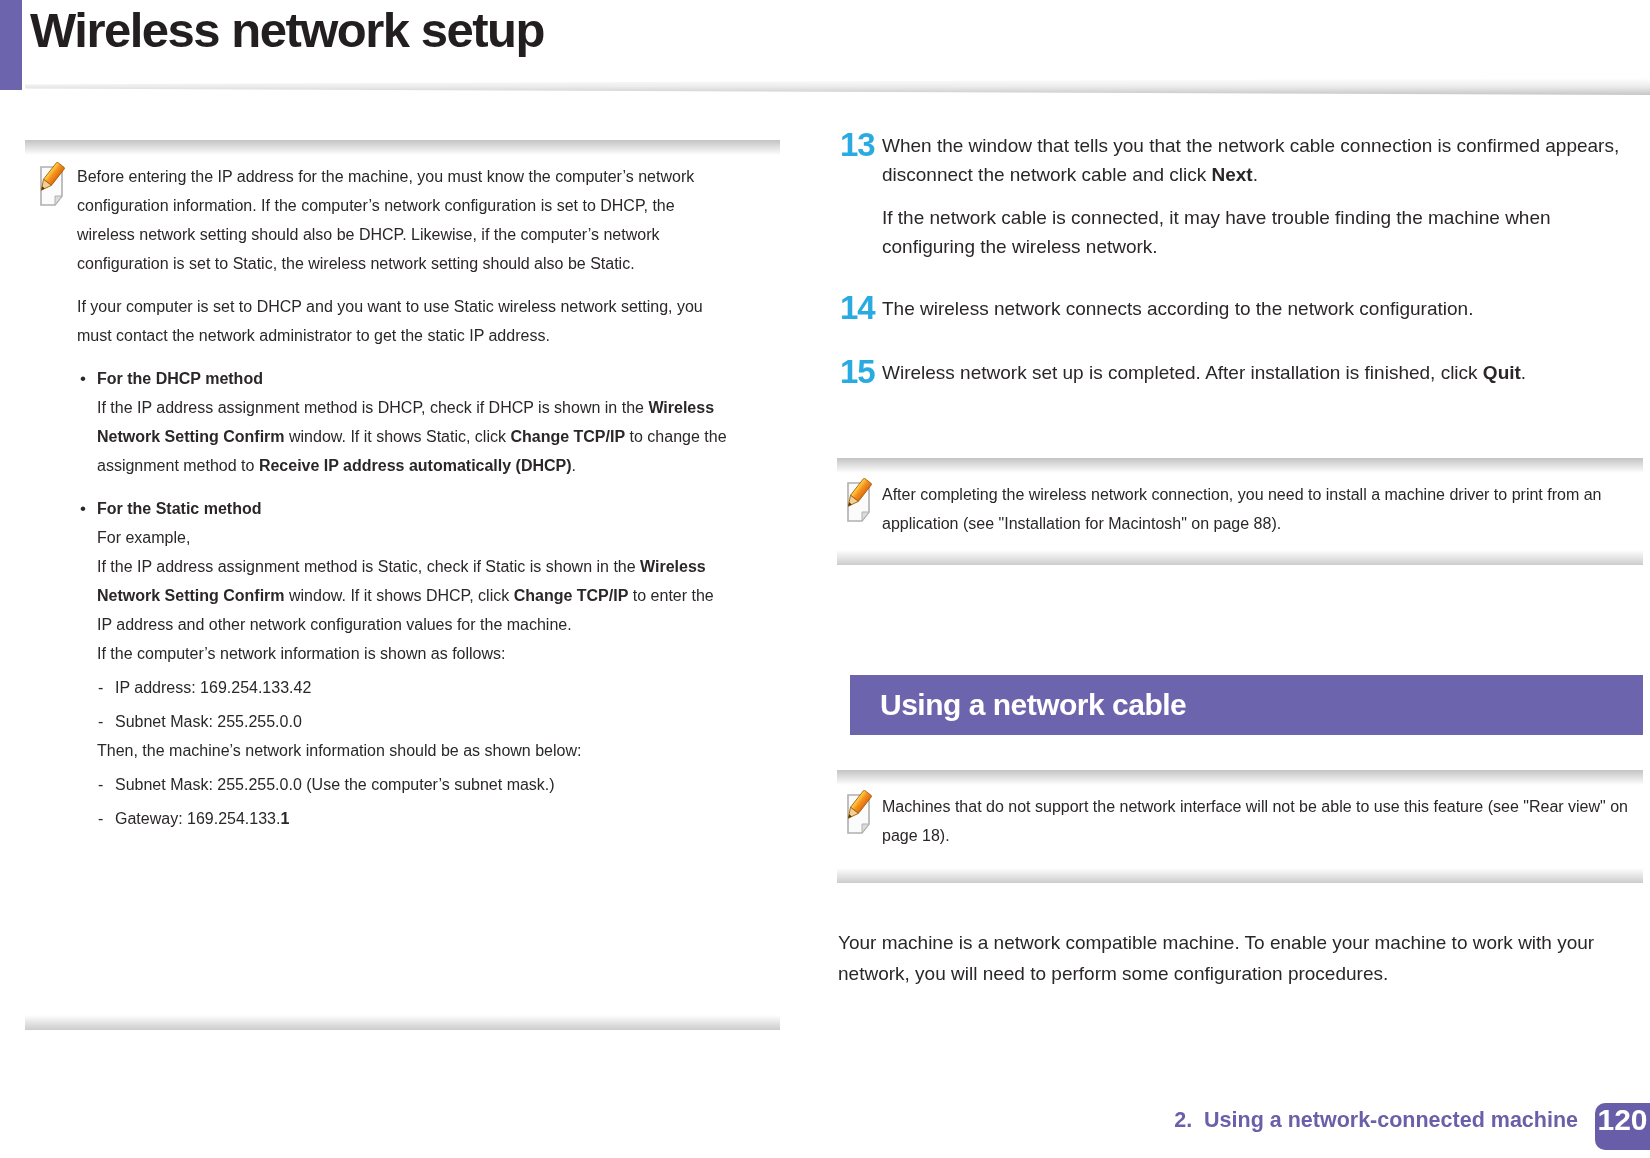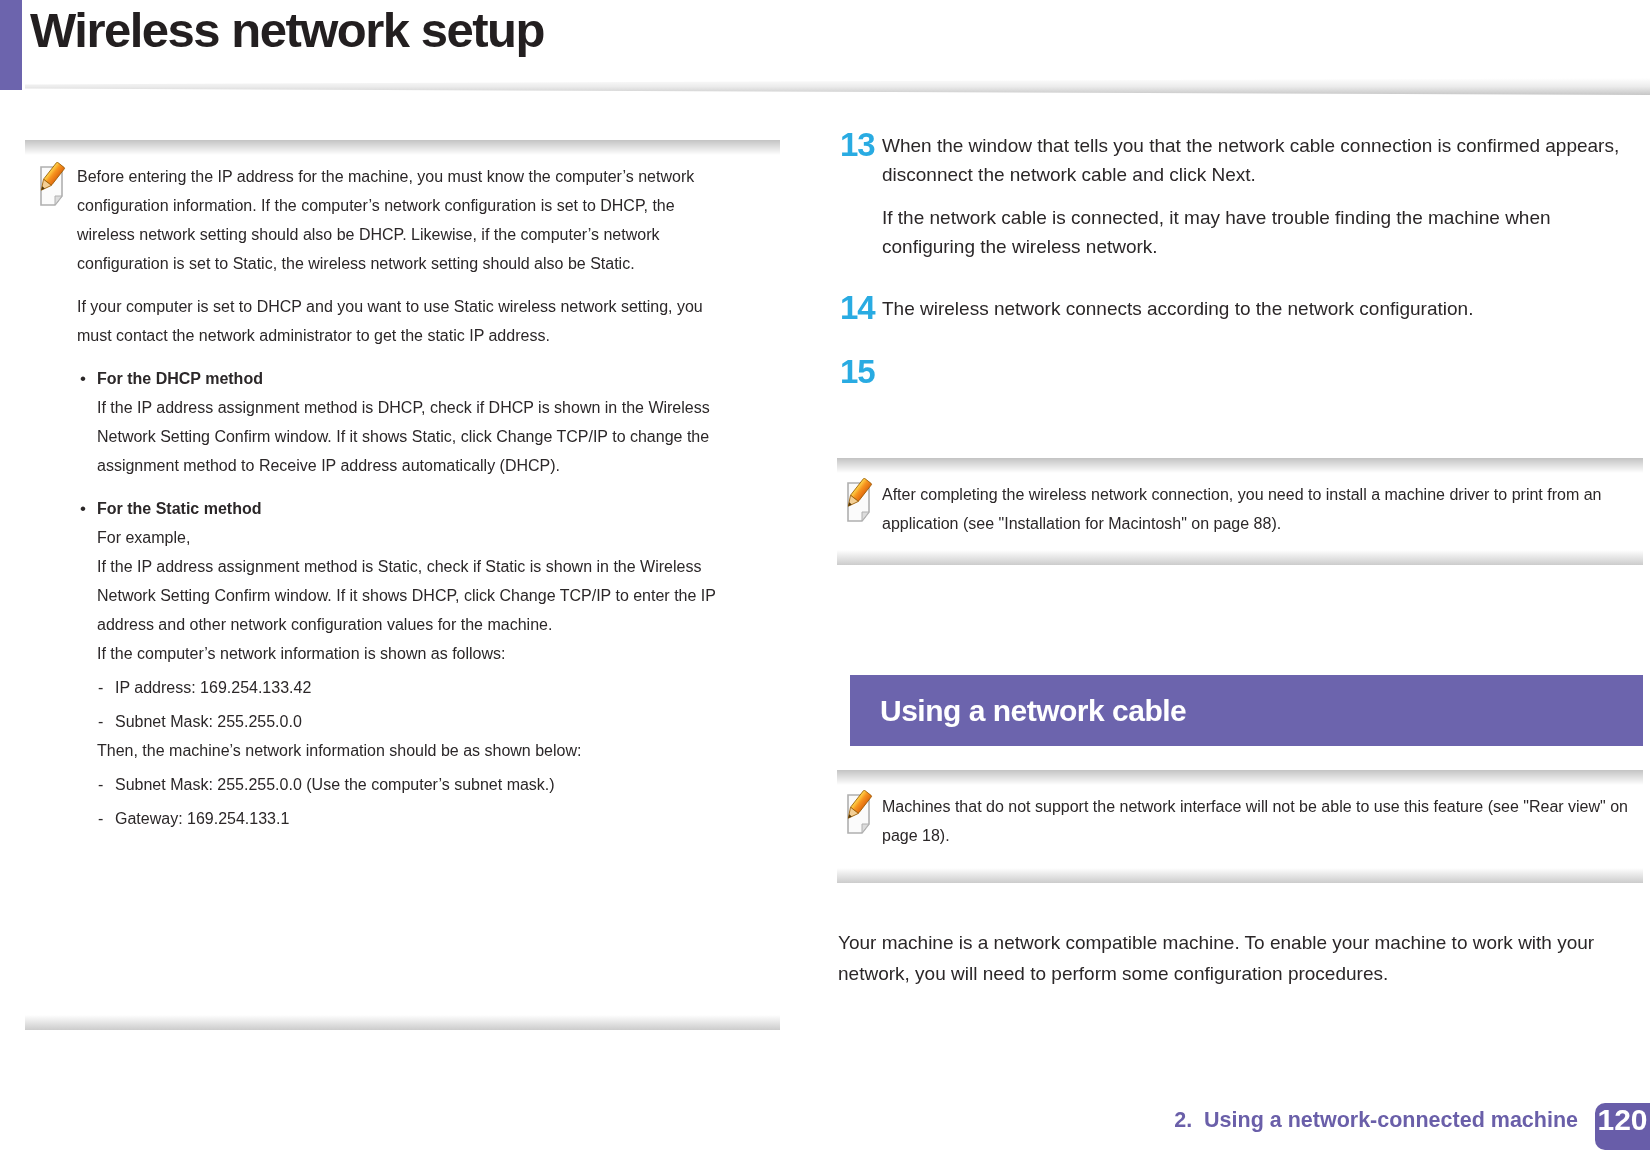--- a/index.html
+++ b/index.html
@@ -62,42 +62,42 @@
   .step{display:flex;margin-bottom:30px;}
   .step-number{
     flex:none;width:42px;color:var(--step-cyan);
     font-weight:bold;font-size:33px;line-height:34px;letter-spacing:-1px;
   }
   .step-body{font-size:19px;line-height:29px;padding-top:3px;}
   .step-body p{margin:0 0 14px 0;}
   .step-body p:last-child{margin-bottom:0;}
   
   #section-banner{
-    position:absolute;left:850px;top:675px;width:793px;height:71px;
+    position:absolute;left:850px;top:675px;width:793px;height:60px;
     background:var(--accent-purple);color:#ffffff;
     display:flex;align-items:center;padding-left:30px;
     font-size:30px;font-weight:bold;letter-spacing:-0.5px;
   }
   
   #closing{
     position:absolute;left:838px;top:908px;width:802px;
     font-size:19px;line-height:31px;
   }
   
   #footer-label{
     position:absolute;right:72px;top:1108px;
     color:var(--footer-purple);font-weight:bold;font-size:21.5px;white-space:pre;
   }
   #page-badge{
     position:absolute;left:1595px;top:1103px;width:55px;height:47px;
     background:var(--badge-purple);border-radius:10px 0 0 10px;
     color:#ffffff;font-weight:bold;font-size:30px;
     display:flex;align-items:flex-start;justify-content:center;
   }
-  b{font-weight:normal;margin-top:24px;}
+  b{font-weight:bold;margin-top:24px;}
 </style>
 </head>
 <body>
 
 <svg width="0" height="0" style="position:absolute" aria-hidden="true">
   <defs>
     <linearGradient id="pg" x1="0" y1="0" x2="1" y2="0">
       <stop offset="0" stop-color="#fed84e"></stop>
       <stop offset="0.45" stop-color="#f7941e"></stop>
       <stop offset="1" stop-color="#e06a10"></stop>
@@ -155,20 +155,23 @@
     </div>
   </div>
   <div class="step">
     <div class="step-number">14</div>
     <div class="step-body">
       <p><span>The wireless network connects according to the network configuration.</span></p>
     </div>
   </div>
   <div class="step">
     <div class="step-number">15</div>
+    <div class="step-body">
+      <p><span>Wireless network set up is completed. After installation is finished, click </span><b>Quit</b><span>.</span></p>
+    </div>
   </div>
 </div>
 
 <div class="note-box" id="note-install">
   <div class="band-top"></div>
   <span class="note-icon">
     <svg width="34" height="46" viewBox="0 0 34 46">
       <path d="M3 5 H24 V34 L17 43 H3 Z" fill="#fbfbfb" stroke="#b0b0b0" stroke-width="1.6"></path>
       <path d="M24 34 L17 43 L17 34 Z" fill="#dcdcdc" stroke="#b0b0b0" stroke-width="1"></path>
       <g transform="translate(23,3) rotate(38)">

